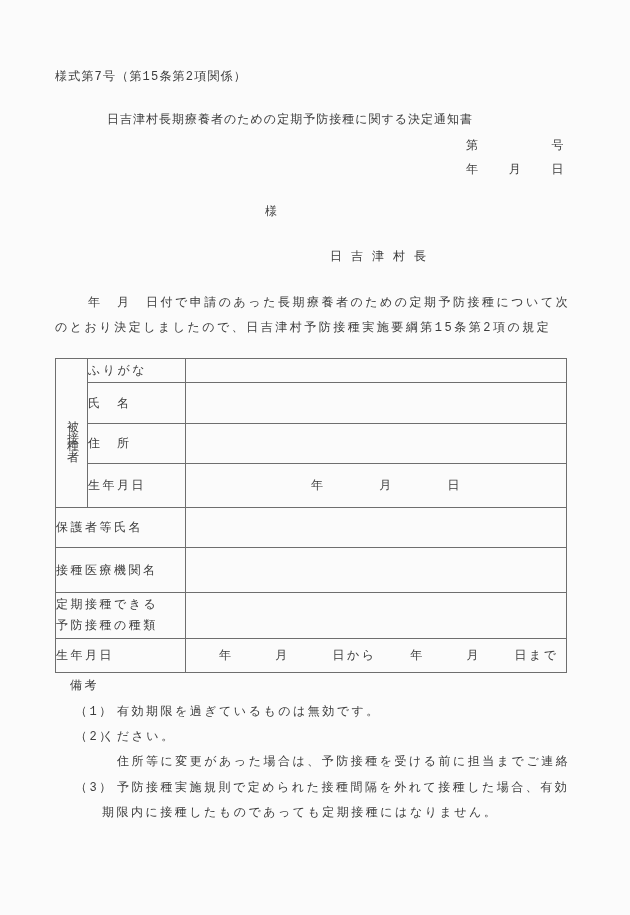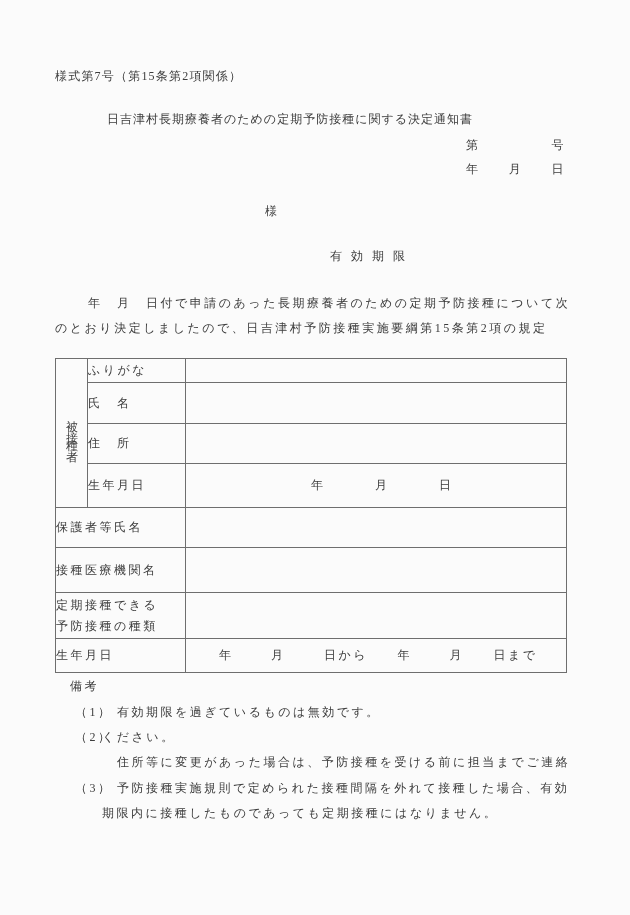--- a/index.html
+++ b/index.html
@@ -3,21 +3,21 @@
 <meta charset="utf-8">
 <style>
   html, body { margin: 0; padding: 0; background: #e8e8e8; }
   .page {
     position: relative;
     width: 630px;
     height: 915px;
     margin: 0 auto;
     background: #fbfbfb;
     color: #3c3c3c;
-    font-family: Liberation Serif, serif;
+    font-family: Liberation Mono, monospace;
     font-size: 12px;
     letter-spacing: 2.5px;
     overflow: hidden;
   }
   .abs { position: absolute; }
 
   .form-number { left: 55px; top: 68px; letter-spacing: 1.2px; }
   .doc-title   { left: 40px; top: 111px; width: 500px; text-align: center; letter-spacing: 1px; }
 
   .doc-number  { left: 466px; top: 137px; width: 100px; display: flex; justify-content: space-between; }
@@ -85,21 +85,21 @@
   </div>
 
   <div class="abs doc-date">
     <span>年</span>
     <span>月</span>
     <span>日</span>
   </div>
 
   <div class="abs addressee">様</div>
 
-  <div class="abs sender">有効期限</div>
+  <div class="abs sender">日吉津村長</div>
 
   <div class="abs body-par">
     <div class="line indent">年　月　日付で申請のあった長期療養者のための定期予防接種について次</div>
     <div class="line">のとおり決定しましたので、日吉津村予防接種実施要綱第15条第2項の規定</div>
   </div>
 
   <table class="form-table">
     <colgroup>
       <col style="width:32px">
       <col style="width:98px">

